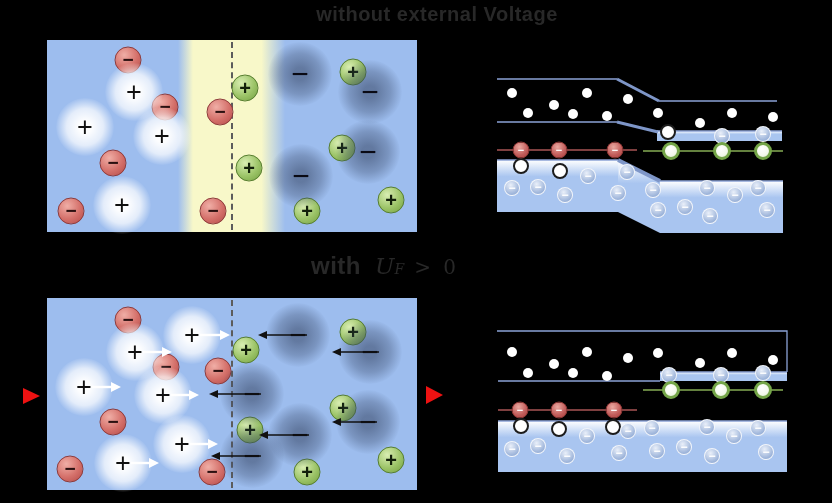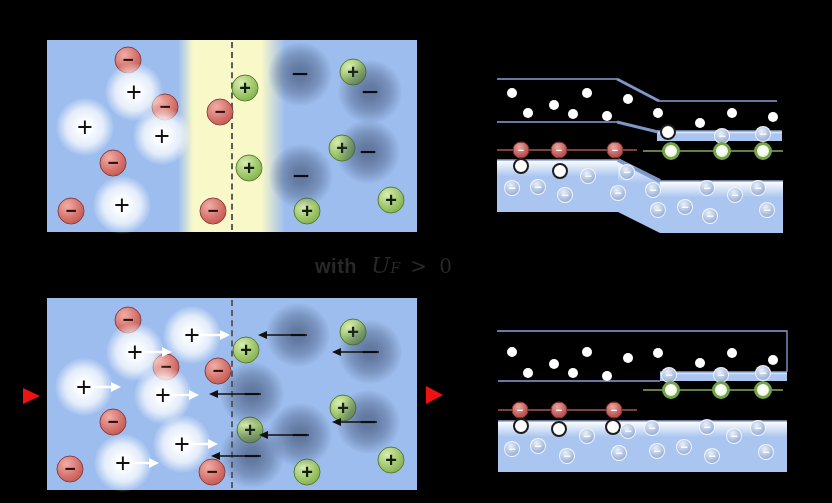--- a/index.html
+++ b/index.html
@@ -3,21 +3,21 @@
 <meta charset="utf-8">
 <style>
   html,body{margin:0;padding:0;background:#000;}
   #root{position:relative;width:832px;height:503px;background:#000;overflow:hidden;
         font-family:"Liberation Sans",sans-serif;}
   
   #title-top{position:absolute;left:437px;top:3px;transform:translateX(-50%);
     font-size:20px;font-weight:600;color:#282828;white-space:nowrap;z-index:4;letter-spacing:.5px;}
   #title-bottom{position:absolute;left:385px;top:252px;transform:translateX(-50%);
     color:#282828;white-space:nowrap;z-index:4;display:flex;align-items:baseline;}
-  #title-bottom .w{font-size:20px;font-weight:600;letter-spacing:.5px;margin-right:14px;}
+  #title-bottom .w{font-size:24px;font-weight:600;letter-spacing:.5px;margin-right:14px;}
   #title-bottom .mu{font-family:"DejaVu Serif",serif;font-style:italic;font-size:23px;}
   #title-bottom .mf{font-family:"DejaVu Serif",serif;font-style:italic;font-size:14px;}
   #title-bottom .mr{font-family:"DejaVu Serif",serif;font-size:20px;margin-left:10px;letter-spacing:3px;}
   
   .panel{position:absolute;width:370px;height:192px;z-index:0;}
   #panel-top{left:47px;top:40px;}
   #panel-bottom{left:47px;top:298px;}
   .depletion{position:absolute;left:131px;top:0;width:107px;height:100%;
     background:linear-gradient(90deg,rgba(248,248,201,0) 0%,#f8f8c9 14%,#f8f8c9 78%,rgba(248,248,201,0) 100%);}
   .junction{position:absolute;left:184px;top:2px;bottom:2px;width:0;border-left:2px dashed #5c5c5c;}
@@ -51,20 +51,21 @@
   .sph-r{width:15px;height:15px;border-radius:50%;border:1px solid #8c3634;
     background:radial-gradient(circle at 40% 30%,#eaa8a0,#c05a58 60%,#a84440);}
   .sph-r span{font-size:11px;font-weight:700;color:#fff;margin-top:-1px;}
   .sph-g{width:12px;height:12px;border-radius:50%;border:3px solid #74a548;
     background:radial-gradient(circle at 40% 30%,#ffffff,#f4f9ec 60%,#ddeaca);}
 </style>
 </head>
 <body>
 
 <div id="root">
+  <div id="title-top" style="color: rgb(40, 40, 40);">without external Voltage</div>
 
   <div id="title-bottom" style="color: rgb(40, 40, 40);">
     <span class="w">with</span>
     <span class="mu">U</span>
     <sub class="mf">F</sub>
     <span class="mr">&gt; 0</span>
   </div>
 
   <div id="panel-top" class="panel" style="background: rgb(157, 189, 238);">
     <div class="depletion"></div>

